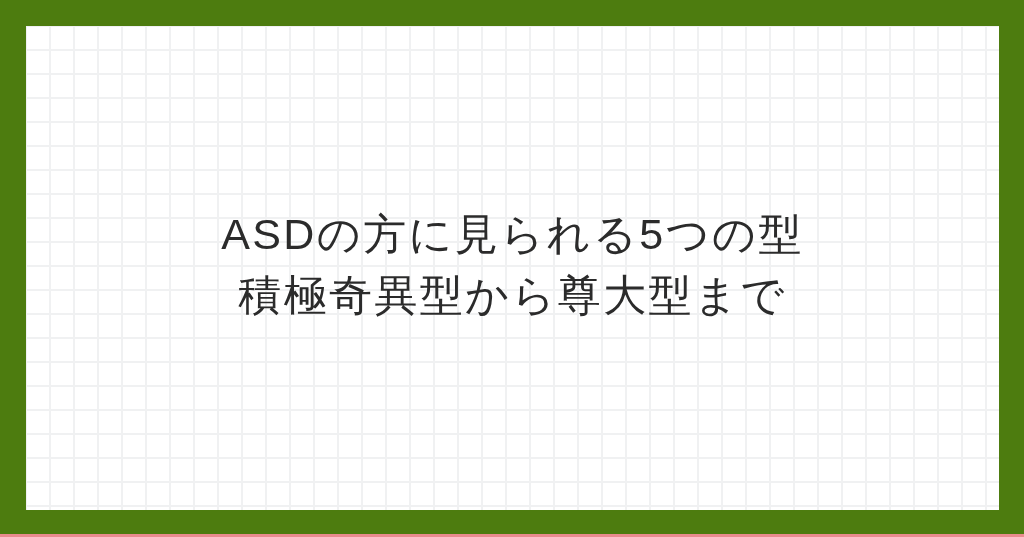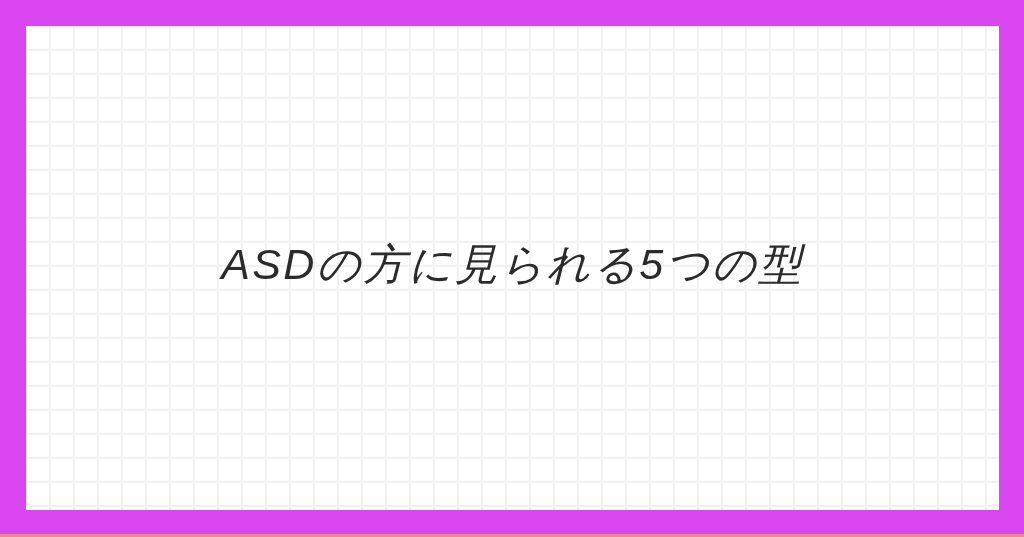--- a/index.html
+++ b/index.html
@@ -7,23 +7,22 @@
     margin: 0;
     padding: 0;
     background: #ffffff;
   }
 
   .canvas {
     position: relative;
     width: 1024px;
     height: 537px;
     overflow: hidden;
-    background: #d946ef;
+    background: #4d7c0f;
     font-family: "Liberation Sans", "DejaVu Sans", sans-serif;
-    font-style: italic;
   }
 
   
   .bottom-hairline {
     position: absolute;
     left: 0;
     bottom: 0;
     width: 1024px;
     height: 3px;
     background: #e98b8e;
@@ -65,19 +64,20 @@
 </style>
 </head>
 <body>
 
 <div class="canvas">
 
   <div class="panel">
 
     <div class="title-block">
       <span class="title-line">ASDの方に見られる5つの型</span>
+      <span class="title-line">積極奇異型から尊大型まで</span>
     </div>
 
   </div>
 
   <div class="bottom-hairline"></div>
 
 </div>
 
 </body></html>

